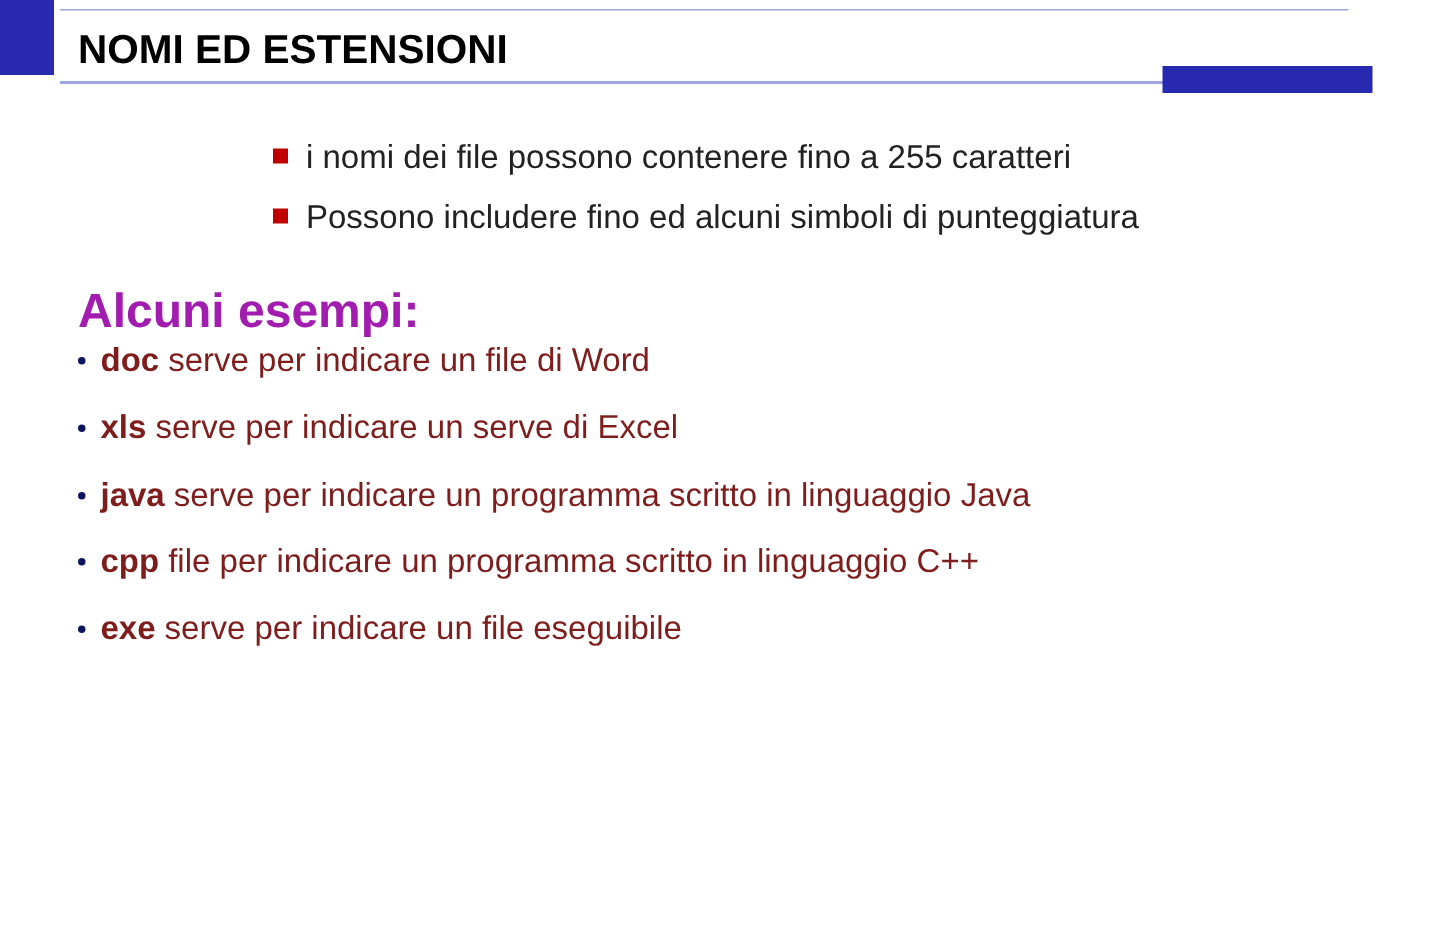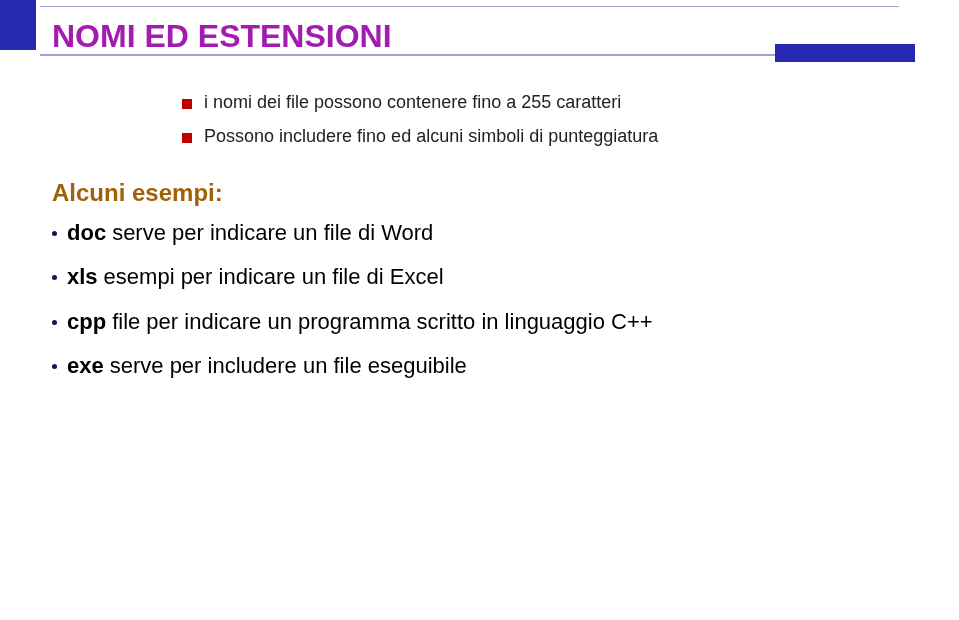--- a/index.html
+++ b/index.html
@@ -44,69 +44,69 @@
       top: 44px;
       right: 44px;
       width: 140px;
       height: 18px;
       background: #272ab0;
     }
     .title {
       position: absolute;
       top: 18px;
       left: 52px;
-      font-size: 32px;
+      font-size: 27px;
       font-weight: bold;
-      color: #a21caf;
+      color: #000000;
     }
     .content {
       position: absolute;
       top: 90px;
       left: 52px;
       right: 52px;
     }
     .bullet-list {
       margin-left: 130px;
       margin-bottom: 30px;
     }
     .bullet-item {
       display: flex;
       align-items: flex-start;
-      font-size: 18px;
+      font-size: 22px;
       color: #222;
       margin-bottom: 10px;
       line-height: 1.35;
     }
     .bullet-square {
       display: inline-block;
       width: 10px;
       height: 10px;
       background: #c00000;
       margin-top: 9px;
       margin-right: 12px;
       flex-shrink: 0;
     }
     .bullet-text {
       flex: 1;
     }
     .subheading {
-      font-size: 24px;
-      color: #a16207;
+      font-size: 32px;
+      color: #a21caf;
       font-weight: bold;
       margin-top: 10px;
-      margin-bottom: 12px;
+      margin-bottom: 0;
     }
     .ext-list {
       margin-left: 0;
     }
     .ext-item {
       display: flex;
       align-items: flex-start;
       font-size: 22px;
-      color: #000000;
+      color: #7f1d1d;
       margin-bottom: 16px;
       line-height: 1.3;
     }
     .ext-dot {
       display: inline-block;
       width: 5px;
       height: 5px;
       background: #0e1560;
       border-radius: 50%;
       margin-top: 12px;
@@ -149,30 +149,36 @@
   <div class="ext-list">
     <div class="ext-item">
       <span class="ext-dot"></span>
       <span class="ext-text">
         <span class="ext-name">doc</span><span>serve per indicare un file di Word</span>
       </span>
     </div>
     <div class="ext-item">
       <span class="ext-dot"></span>
       <span class="ext-text">
-        <span class="ext-name">xls</span><span>esempi per indicare un file di Excel</span>
+        <span class="ext-name">xls</span><span>serve per indicare un serve di Excel</span>
+      </span>
+    </div>
+    <div class="ext-item">
+      <span class="ext-dot"></span>
+      <span class="ext-text">
+        <span class="ext-name">java</span><span>serve per indicare un programma scritto in linguaggio Java</span>
       </span>
     </div>
     <div class="ext-item">
       <span class="ext-dot"></span>
       <span class="ext-text">
         <span class="ext-name">cpp</span><span>file per indicare un programma scritto in linguaggio C++</span>
       </span>
     </div>
     <div class="ext-item">
       <span class="ext-dot"></span>
       <span class="ext-text">
-        <span class="ext-name">exe</span><span>serve per includere un file eseguibile</span>
+        <span class="ext-name">exe</span><span>serve per indicare un file eseguibile</span>
       </span>
     </div>
   </div>
 
 </div>
 
 </body></html>

